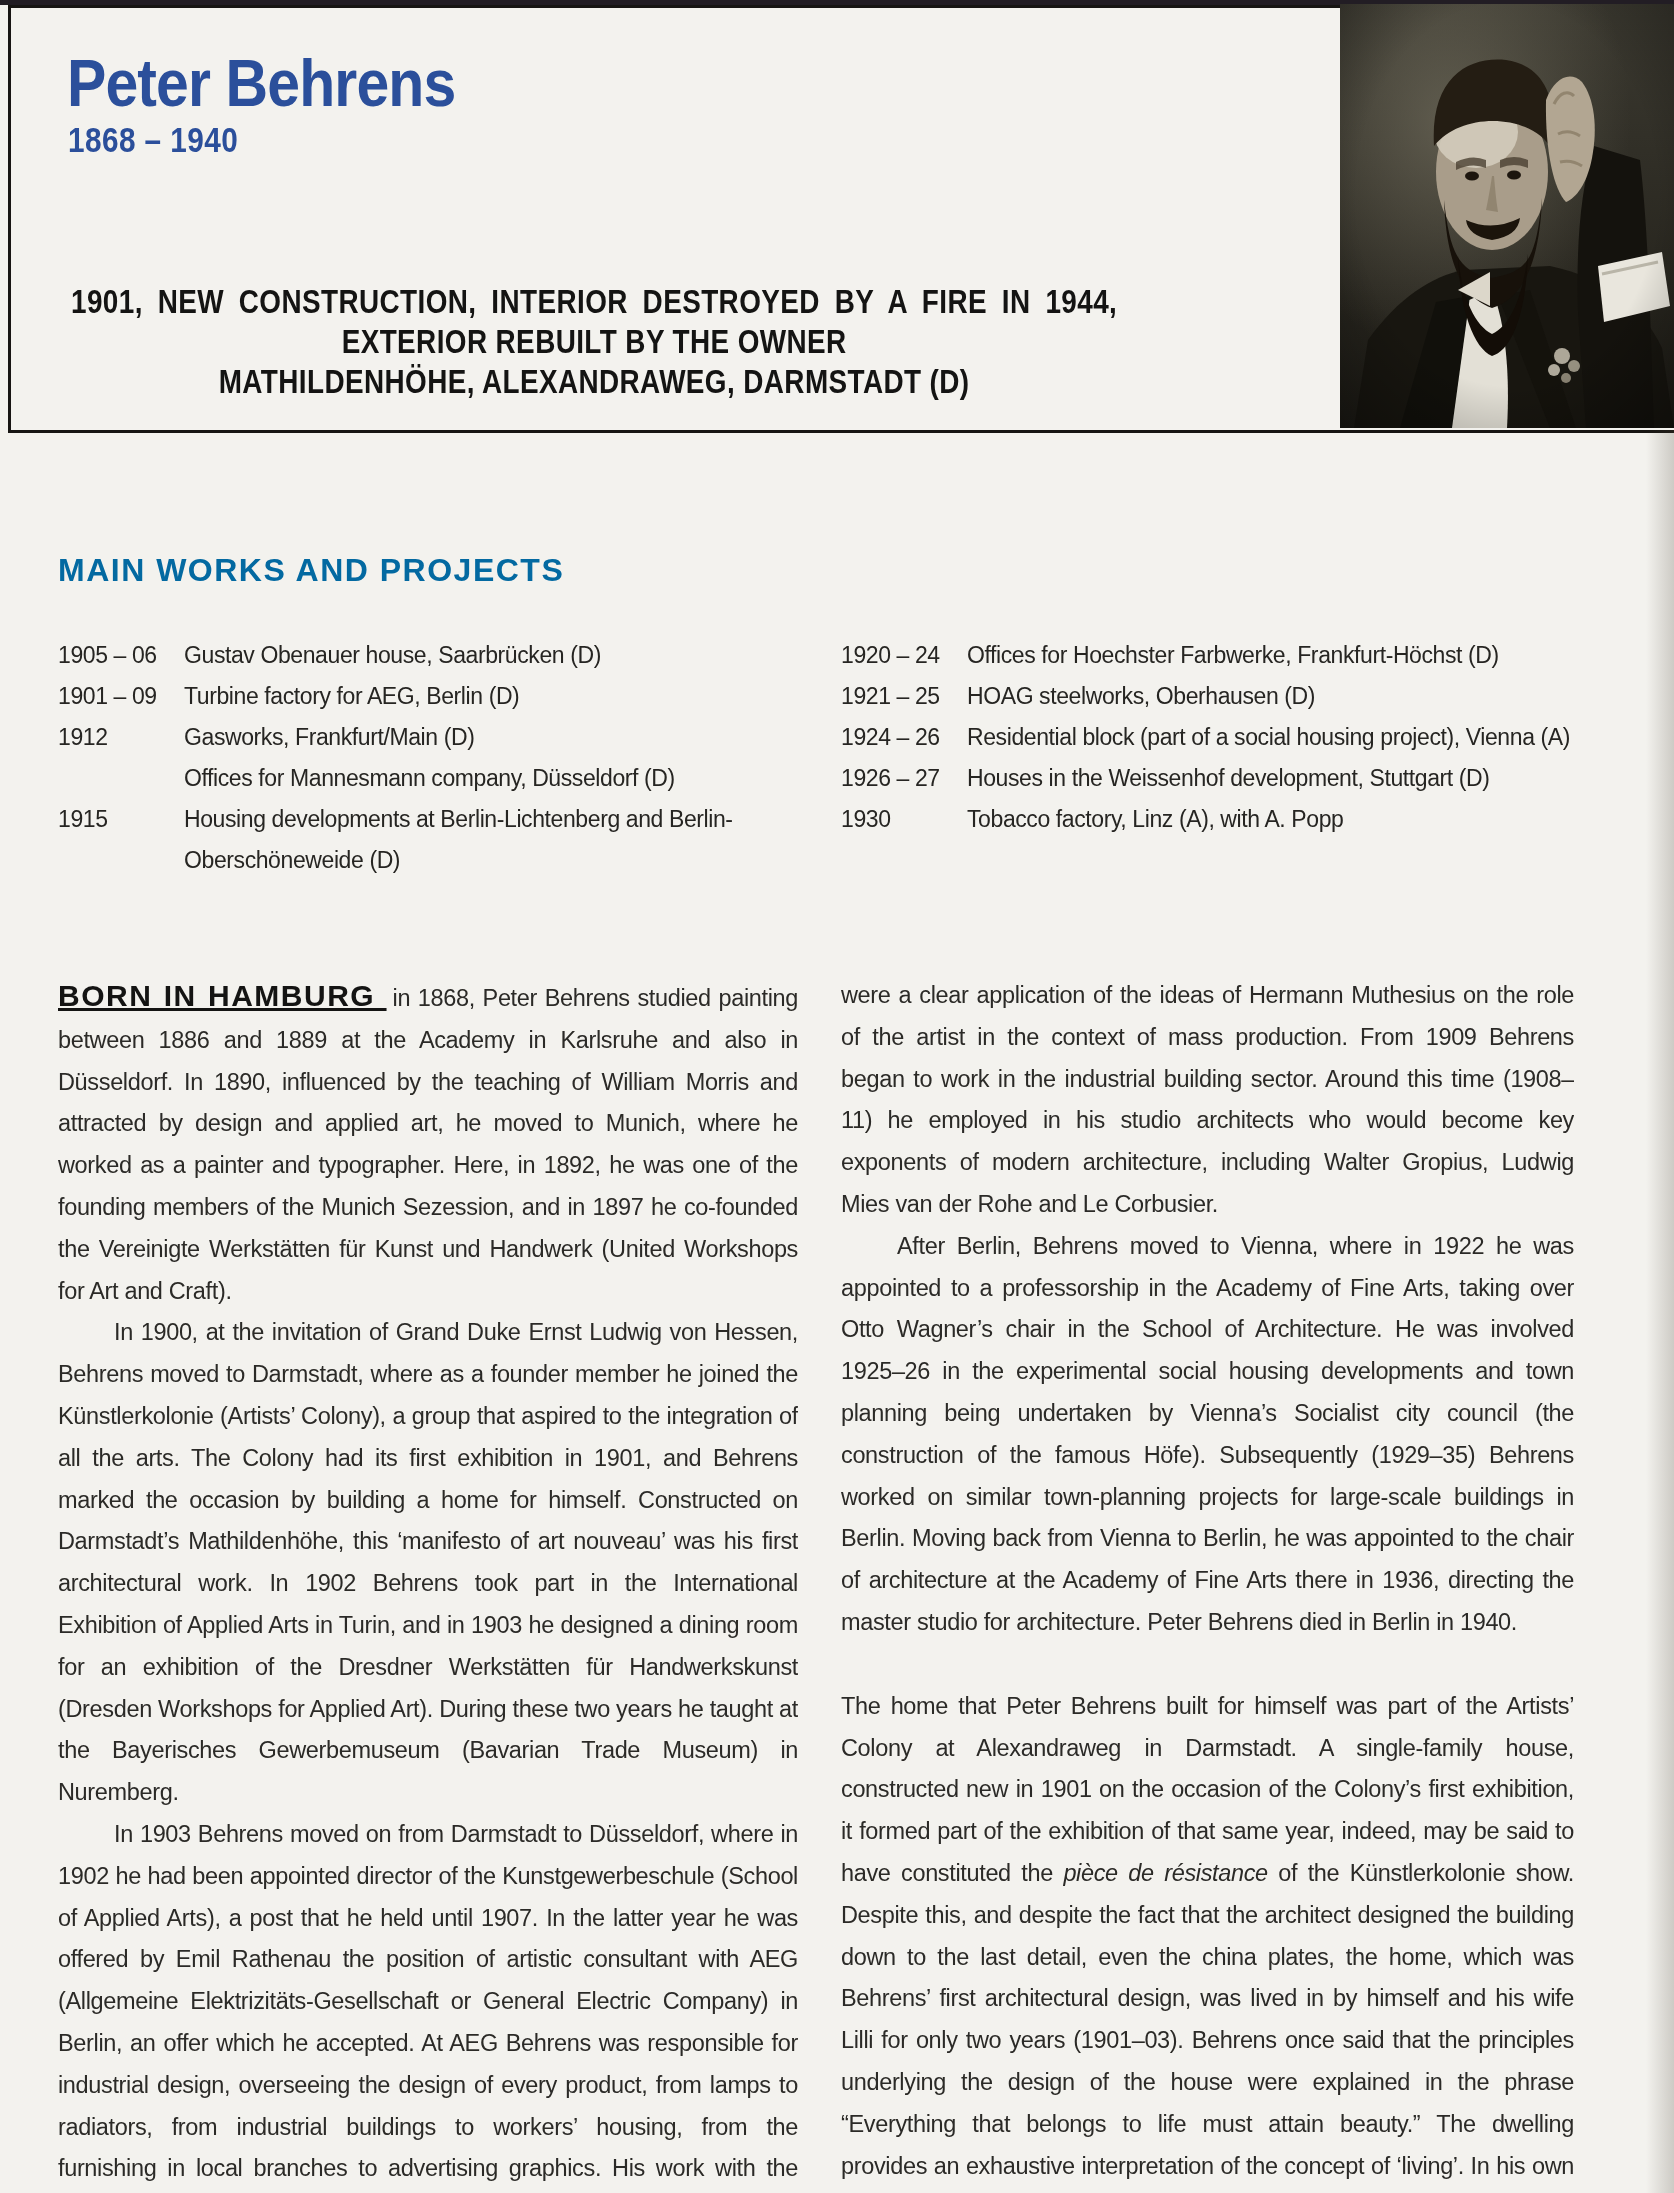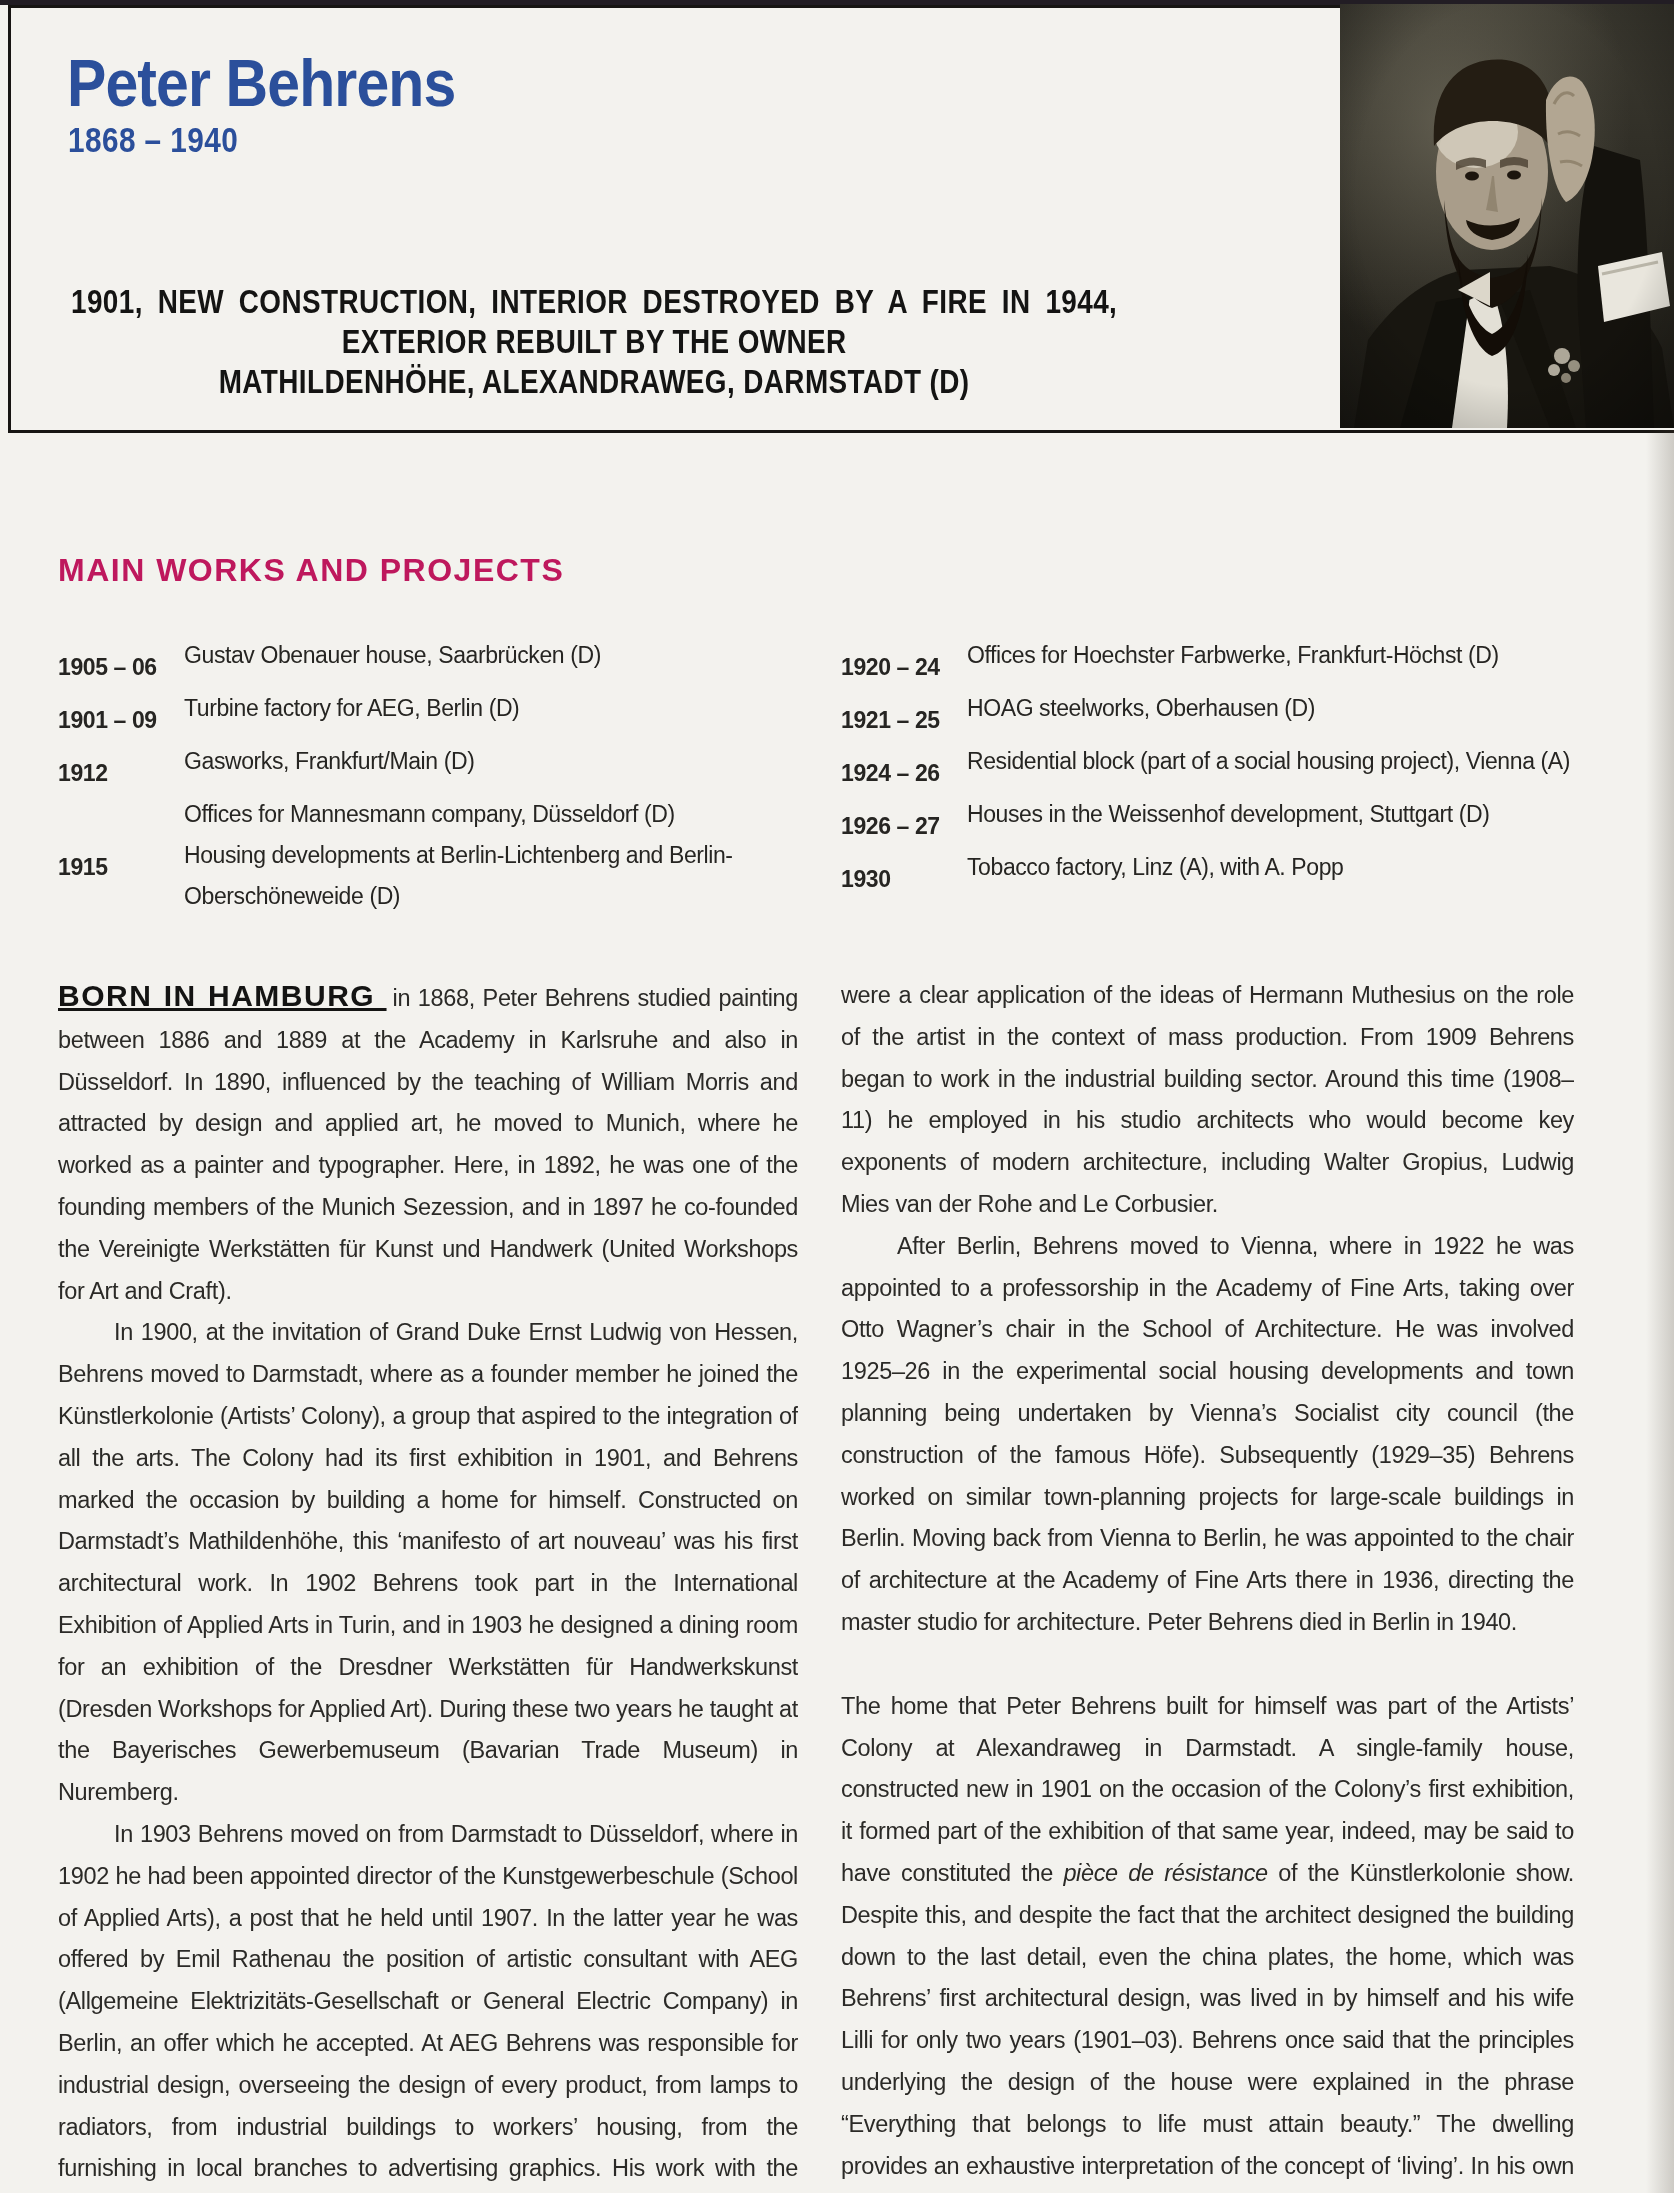--- a/index.html
+++ b/index.html
@@ -19,27 +19,27 @@
     transform:scaleX(.85);transform-origin:0 0;white-space:nowrap;}
   .project-caption{position:absolute;left:60px;top:273px;color:#141413;
     font-weight:800;font-size:34px;line-height:40px;letter-spacing:.5px;
     transform:scaleX(.82);transform-origin:0 0;}
   .addr-line{white-space:nowrap;}
   .addr-line.first{word-spacing:.24em;}
   
   .portrait{position:absolute;right:0;top:4px;width:334px;height:424px;display:block;}
   
   .works{position:absolute;left:58px;top:552px;width:1516px;}
-  .works-title{margin:0 0 46px 0;font-size:32px;font-weight:bold;letter-spacing:1.5px;color:#be185d;}
+  .works-title{margin:0 0 46px 0;font-size:32px;font-weight:bold;letter-spacing:1.5px;color:#0369a1;}
   .works-grid{position:relative;display:flex;}
   .works-col{display:flex;flex-direction:column;}
   .works-col.left{width:742px;margin-right:41px;}
   .works-col.right{width:733px;}
   .work-row{display:flex;font-size:23px;line-height:41px;letter-spacing:-.4px;color:#262522;}
-  .work-years{width:126px;flex:0 0 126px;font-weight:bold;margin-top:12px;}
+  .work-years{width:126px;flex:0 0 126px;font-weight:normal;}
   .work-desc{flex:1;}
   
   .body-cols{position:absolute;left:58px;top:975px;width:1516px;height:1218px;overflow:hidden;}
   .col{position:absolute;top:0;bottom:0;overflow:hidden;}
   .col.left{left:0;width:740px;}
   .col.right{left:783px;width:733px;}
   .para{margin:0;font-size:23.5px;line-height:41.8px;letter-spacing:-.35px;
     color:#2b2a27;text-align:justify;}
   .para.indent{text-indent:56px;}
   .para.gap{margin-top:42px;}

